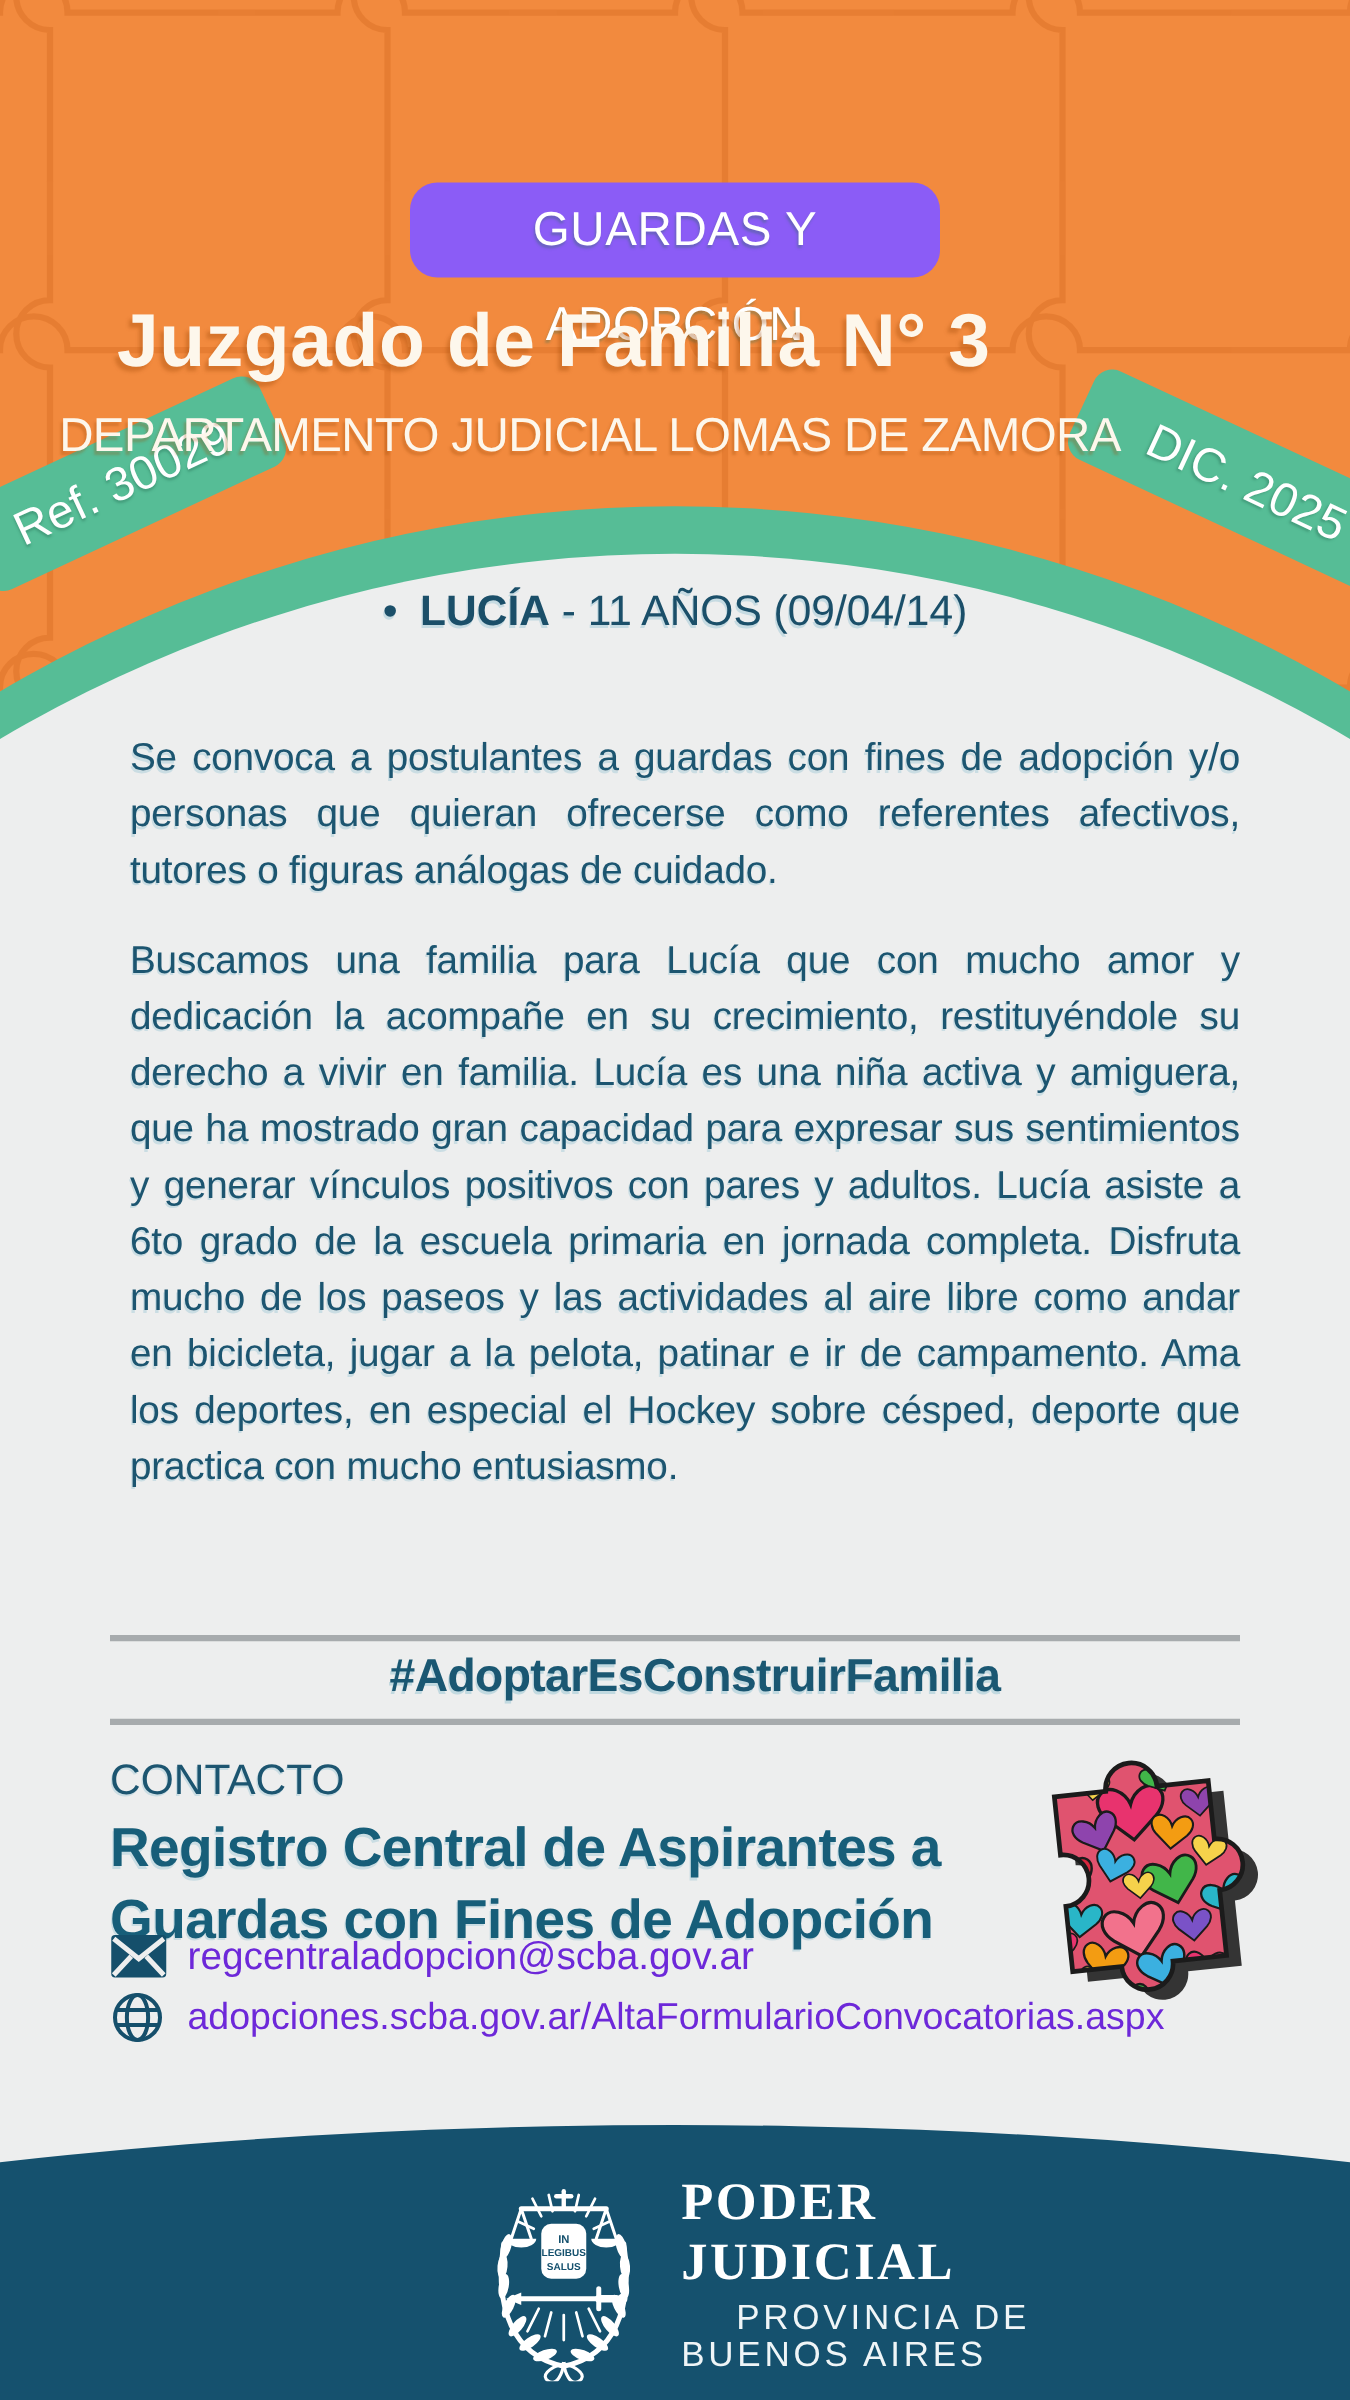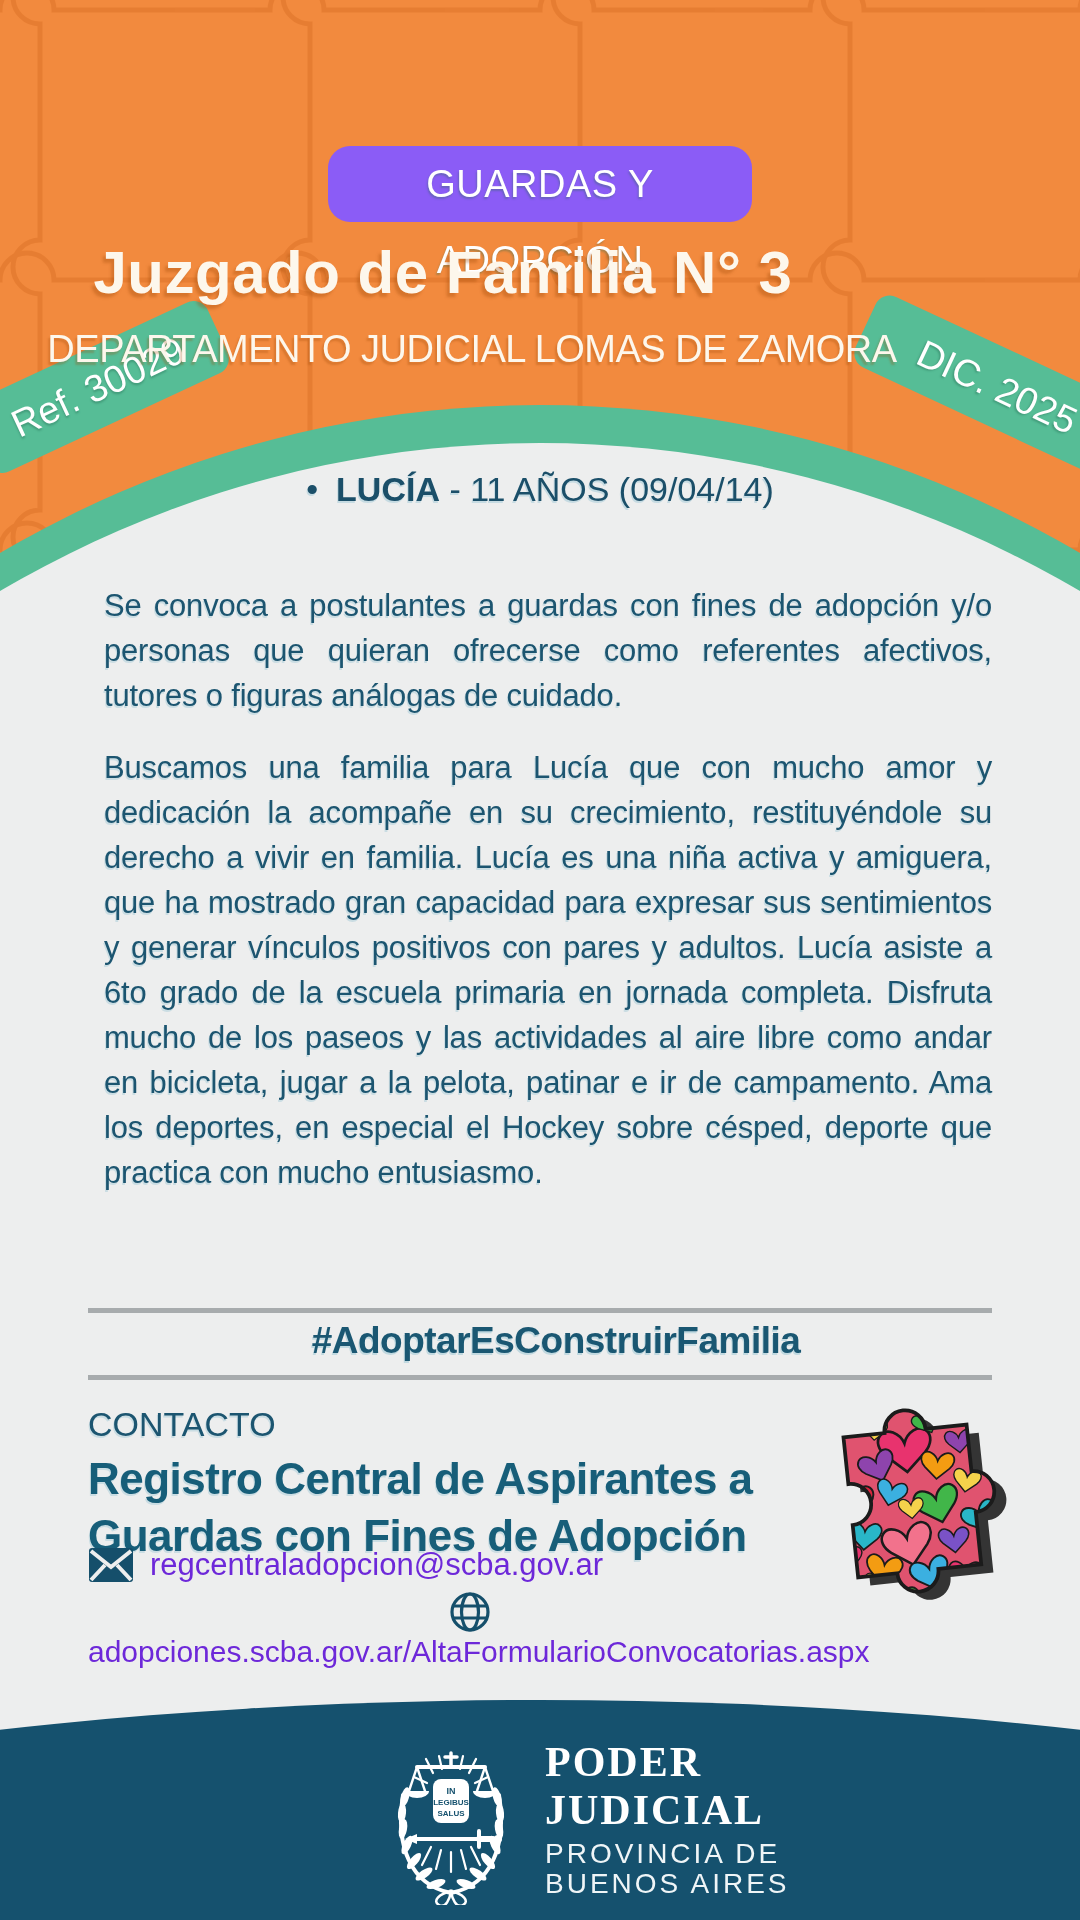--- a/index.html
+++ b/index.html
@@ -51,33 +51,33 @@
 
   
   .contact-heading{position:absolute;left:88px;top:1405px;color:#1C5570;font-size:34px;z-index:5;
         text-shadow:-1px 2px 0 rgba(150,195,210,.4);}
   .contact-org{position:absolute;left:88px;top:1450px;color:#175E79;font-size:44px;
         font-weight:bold;line-height:57px;letter-spacing:-.5px;z-index:5;
         text-shadow:-1px 2px 0 rgba(150,195,210,.4);}
   .contact-rows{position:absolute;left:88px;top:1540px;z-index:5;}
   .c-row{display:flex;align-items:center;height:49px;color:#6d28d9;font-size:31px;}
   .c-row .ic{width:46px;display:flex;justify-content:flex-start;align-items:center;margin-right:16px;flex:0 0 46px;}
-  .c-row.web{font-size:30px;flex-direction:column;}
+  .c-row.web{font-size:30px;}
 
   .hearts-puzzle{position:absolute;left:798px;top:1378px;width:225px;height:265px;z-index:5;}
 
   
   .footer-arc{position:absolute;left:-1460px;top:1700px;width:4000px;height:1600px;
         background:#15516E;border-radius:50%;z-index:6;}
   .seal{position:absolute;left:383px;top:1735px;width:136px;height:170px;z-index:7;}
   .f-serif{position:absolute;left:545px;color:#FFFFFF;font-family:"Liberation Serif",serif;
         font-weight:bold;font-size:42px;letter-spacing:2px;z-index:7;}
   .f1{top:1738px;} .f2{top:1786px;}
   .f-sans{position:absolute;left:545px;color:#EFF5F7;font-size:28px;letter-spacing:3px;z-index:7;}
-  .f3{top:1838px;} .f4{top:1868px;}
+  .f3{top:1838px;margin-left:44px;} .f4{top:1868px;}
 </style>
 </head>
 <body>
 
 <div class="page">
 
   <div class="orange-top">
     <svg width="1080" height="680" viewBox="0 0 1080 680">
       <defs>
         <g id="jt" fill="none" stroke="#DC7227" stroke-width="5" opacity="0.5">

